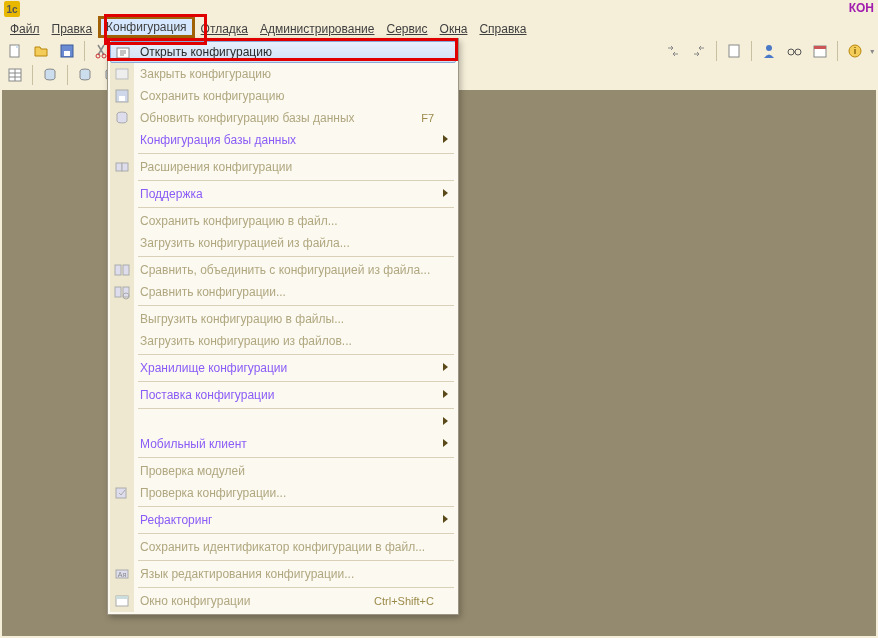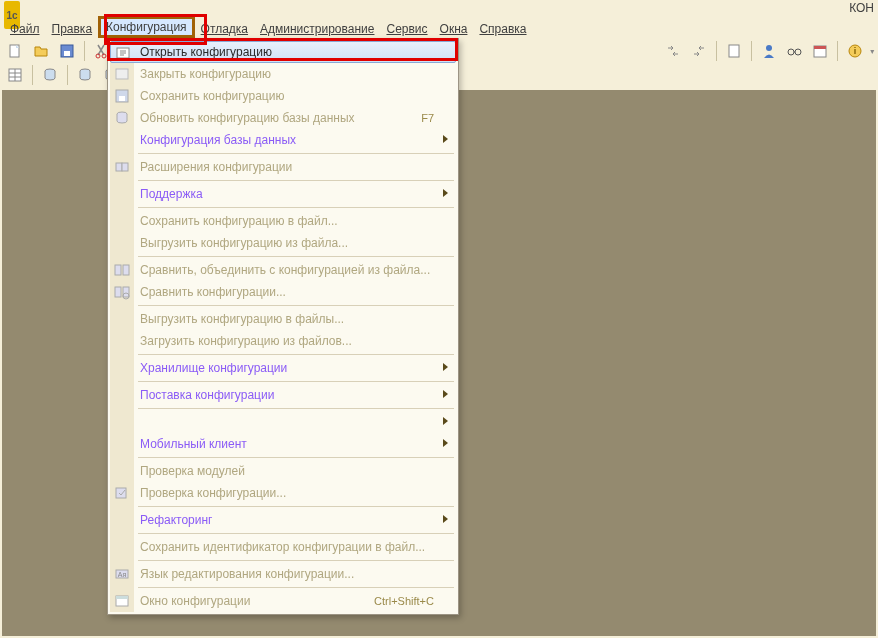--- a/index.html
+++ b/index.html
@@ -15,36 +15,37 @@
   }
   
   .title-bar {
     height: 18px;
     background: #f5efd9;
     position: relative;
   }
   .title-bar .app-icon {
     position: absolute;
     left: 4px; top: 1px;
-    width: 16px; height: 28px;
+    width: 16px; height: 16px;
     background: #e8b800;
     border-radius: 2px;
     display: flex;
     align-items: center;
     justify-content: center;
     font-size: 10px;
     color: #555;
     font-weight: bold;
   }
   .title-bar .title-text {
     position: absolute;
     right: 4px;
     top: 1px;
-    color: #404040;
+    color: #a21caf;
     font-size: 12px;
+    font-weight: bold;
   }
   
   .menu-bar {
     height: 20px;
     display: flex;
     align-items: flex-end;
     padding: 0 4px;
     background: #f5efd9;
     user-select: none;
   }
@@ -430,21 +431,21 @@
     <div class="drop-sep"></div>
     <div class="drop-item enabled">
       <span class="label">Поддержка</span>
       <span class="arrow"></span>
     </div>
     <div class="drop-sep"></div>
     <div class="drop-item disabled">
       <span class="label">Сохранить конфигурацию в файл...</span>
     </div>
     <div class="drop-item disabled">
-      <span class="label">Выгрузить конфигурацию из файла...</span>
+      <span class="label">Загрузить конфигурацией из файла...</span>
     </div>
     <div class="drop-sep"></div>
     <div class="drop-item disabled">
       <span class="micon">
         <svg>
           <rect x="1" y="3" width="6" height="10" fill="#dde" stroke="#aaa"></rect>
           <rect x="9" y="3" width="6" height="10" fill="#dde" stroke="#aaa"></rect>
         </svg>
       </span>
       <span class="label">Сравнить, объединить с конфигурацией из файла...</span>

